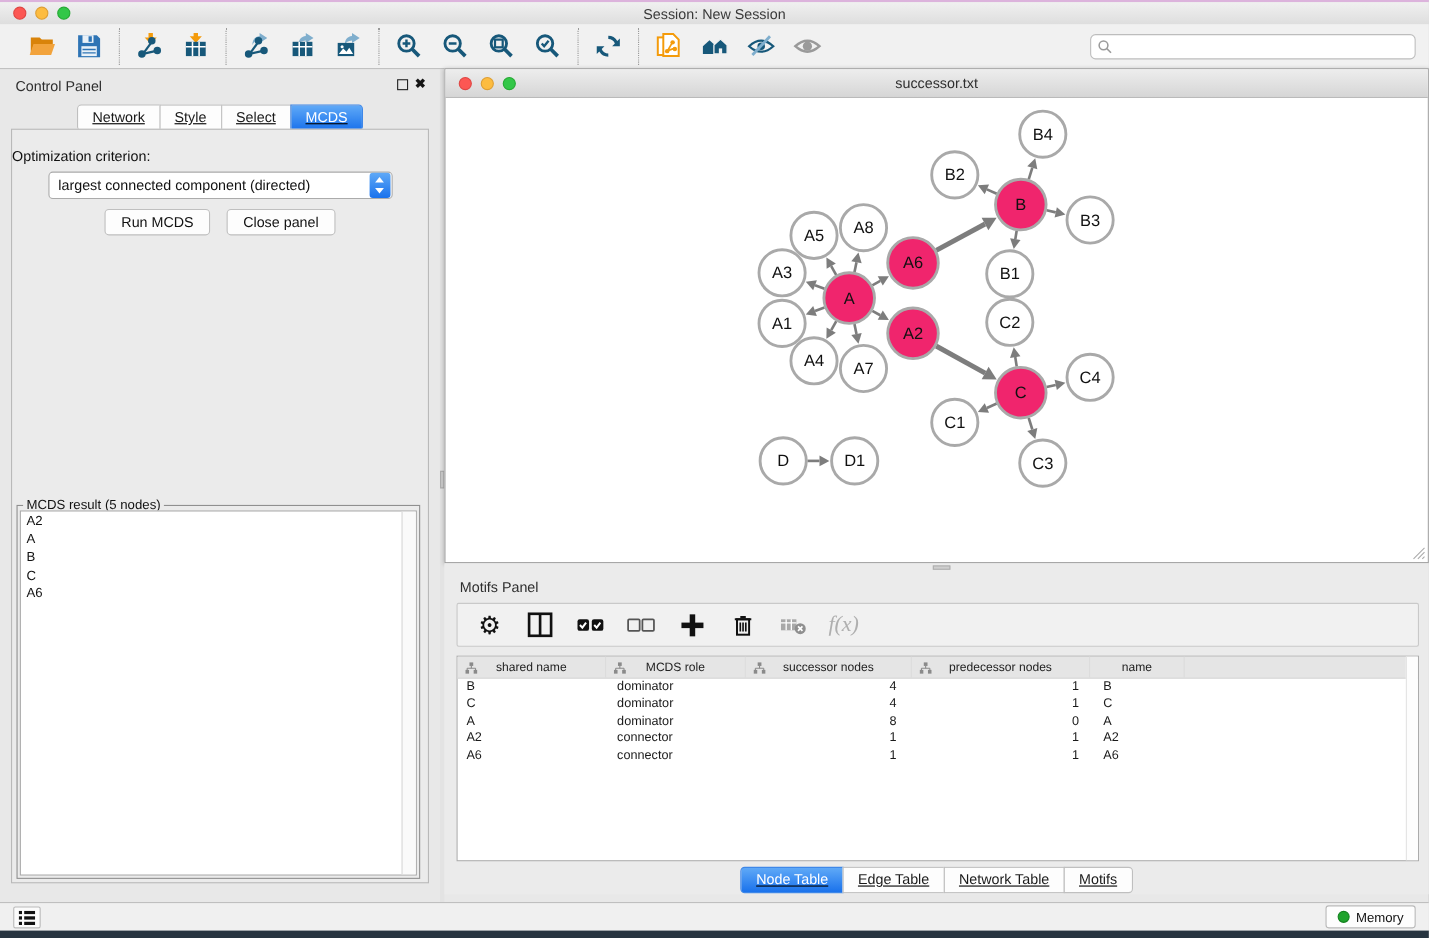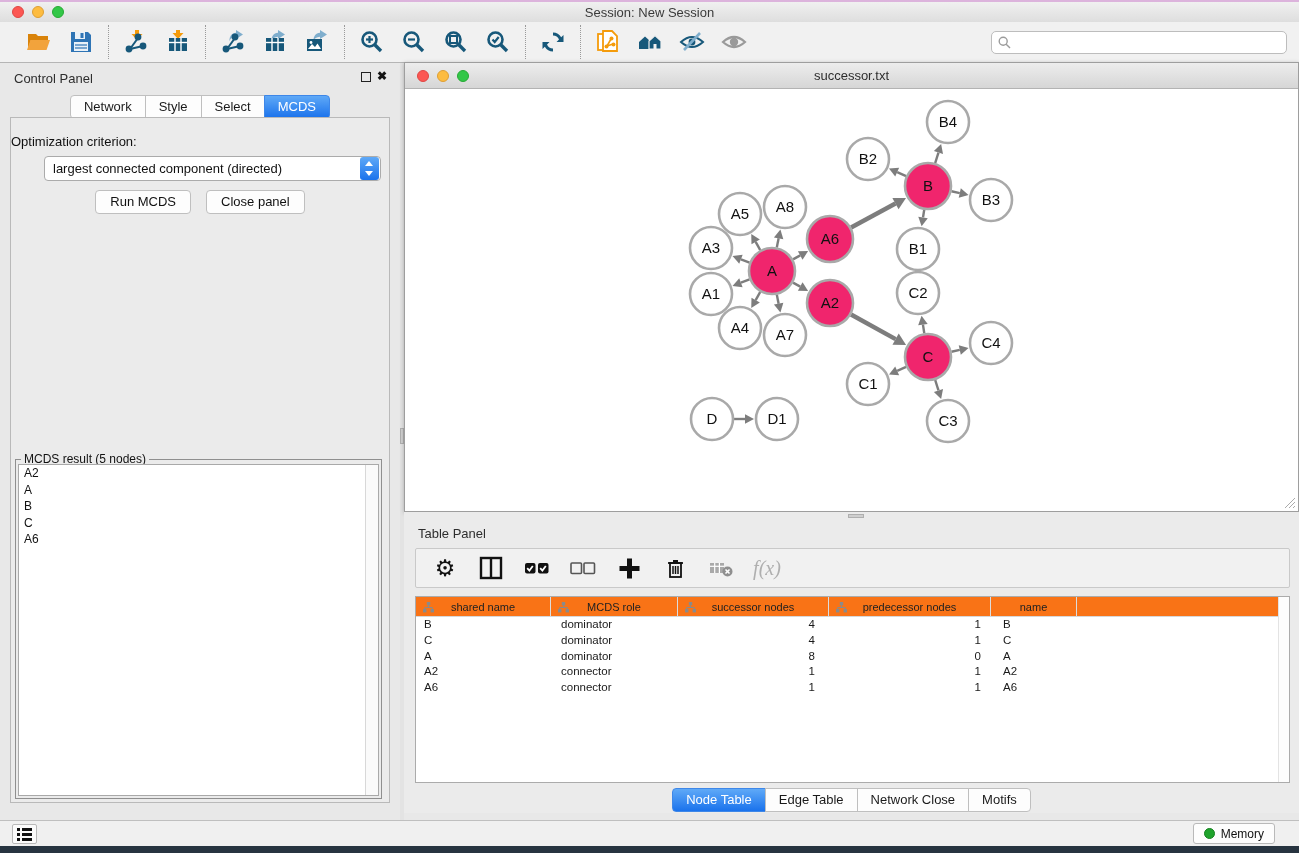--- a/index.html
+++ b/index.html
@@ -27,30 +27,30 @@
   .search-input { width:296px; height:23px; border:1px solid #BDBDBD; border-radius:5px; background:#fff;
                   padding:0 6px 0 24px; font-size:12px; outline:none; }
   .search-glass { position:absolute; left:7px; top:5px; }
 
   
   .control-panel { position:absolute; left:0; top:63px; width:400px; height:757px; background:#E8E8E8;padding-left:45px; }
   .cp-title { position:absolute; left:14px; top:8px; font-size:13px; color:#2E2E2E; }
   .float-btn { position:absolute; top:9px; width:10px; height:10px; border:1.6px solid #222; background:transparent; }
   .close-x { position:absolute; top:6px; font-size:12px; font-weight:bold; color:#141414; }
   .cp-tabs { position:absolute; left:0; right:0; top:32px; display:flex; justify-content:center; }
-  .seg { display:flex; }
+  .seg { display:flex;text-decoration:underline; }
   .seg .tab { font-size:13px; color:#1A1A1A; background:#FDFDFD; border:1px solid #BFBFBF; margin-left:-1px;
               padding:3px 13px 4px; cursor:default; }
   .seg .tab:first-child { border-radius:4px 0 0 4px; margin-left:0; }
   .seg .tab:last-child { border-radius:0 4px 4px 0; }
   .seg .tab.active { background:linear-gradient(#5FA9F7,#1A72EC); border-color:#3E87E8; color:#fff; }
   .cp-content { position:absolute; left:10px; right:10px; top:54px; bottom:17px;
                 border:1px solid #B9B9B9; background:#EBEBEB; }
   .opt-label { position:absolute; left:0; right:0; top:16px; text-align:left; font-size:13px; color:#111; }
-  .select-box { position:absolute; left:33px; top:38px; width:337px; height:25px; background:#fff;
+  .select-box { position:absolute; left:33px; top:38px; width:313px; height:25px; background:#fff;
                 border:1px solid #ABABAB; border-radius:4px; display:flex; align-items:center; }
   .select-value { flex:1; font-size:13px; color:#111; padding-left:8px; white-space:nowrap; overflow:hidden; }
   .select-spin { width:19px; height:23px; margin-right:1px; border-radius:3px;
                  background:linear-gradient(#5FA9F7,#1A72EC); position:relative; }
   .spin-up { position:absolute; left:5px; top:4px; border-left:4.5px solid transparent; border-right:4.5px solid transparent; border-bottom:5px solid #fff; }
   .spin-dn { position:absolute; left:5px; bottom:4px; border-left:4.5px solid transparent; border-right:4.5px solid transparent; border-top:5px solid #fff; }
   .cp-buttons { position:absolute; left:0; right:0; top:72px; display:flex; justify-content:center; gap:15px; }
   .btn { font-size:13px; color:#111; background:#FDFDFD; border:1px solid #BFBFBF; border-radius:4px;
          padding:3px 14px 4px; cursor:default; }
   .result-group { position:absolute; left:4px; right:7px; top:341px; bottom:3px; border:1px solid #8F8F8F; }
@@ -78,35 +78,35 @@
 
   
   .table-panel { position:absolute; left:404px; top:520px; width:895px; height:293px; background:#EBEBEB; }
   .tp-title { position:absolute; left:14px; top:6px; font-size:13px; color:#2E2E2E; }
   .tp-toolbar { position:absolute; left:11px; right:9px; top:28px; height:40px; background:#F1F1F1;
                 border:1px solid #C9C9C9; border-radius:2px; display:flex; align-items:center; gap:16px; padding-left:14px; }
   .tti { width:30px; height:30px; display:flex; align-items:center; justify-content:center; }
   .gear-glyph { font-size:23px; color:#111; line-height:1; }
   .fx-glyph { font-family:"Liberation Serif", serif; font-style:italic; font-size:20px; color:#AFAFAF; }
   .tp-table { position:absolute; left:11px; right:9px; top:76px; height:187px; background:#fff; border:1px solid #ABABAB; }
-  .th-row { display:flex; height:20px; background:#f97316; border-bottom:1px solid #D7D7D7; }
+  .th-row { display:flex; height:20px; background:#e5e5e5; border-bottom:1px solid #D7D7D7; }
   .th-cell { position:relative; border-right:1px solid #DCDCDC; display:flex; align-items:center; justify-content:center;
              font-size:11px; color:#222; }
   .th-icon { position:absolute; left:7px; top:5px; }
   .tb-row { display:flex; height:15.8px; font-size:11.5px; color:#1A1A1A; }
   .tb-cell { white-space:nowrap; overflow:hidden; }
   .tb-scroll { position:absolute; right:0; top:0; bottom:0; width:11px; border-left:1px solid #E3E3E3; background:#FDFDFD; }
   .tp-tabs { position:absolute; left:0; right:0; top:268px; display:flex; justify-content:center; }
 
   
   .statusbar { position:absolute; left:0; top:820px; width:100%; height:26px; background:#F0F0F0;
                border-top:1px solid #BFBFBF; }
   .list-btn { position:absolute; left:12px; top:3px; width:25px; height:20px; background:#FBFBFB;
               border:1px solid #B9B9B9; border-radius:2px; display:flex; align-items:center; justify-content:center; }
-  .memory-btn { position:absolute; right:24px; top:2px; height:21px; background:#FDFDFD; border:1px solid #B9B9B9;
+  .memory-btn { position:absolute; right:12px; top:2px; height:21px; background:#FDFDFD; border:1px solid #B9B9B9;
                 border-radius:3px; display:flex; align-items:center; gap:6px; padding:0 10px; }
   .mem-dot { width:11px; height:11px; border-radius:50%; background:#1FA32C; border:1px solid #14821F; }
   .memory-label { font-size:12px; color:#111; }
   .bottom-strip { position:absolute; left:0; top:846px; width:100%; height:7px; background:#273440; }
 
   svg text { font-family:"Liberation Sans", sans-serif; }
 </style>
 </head>
 <body>
 
@@ -445,21 +445,21 @@
           </g>
       </svg>
     </div>
   </div>
 
   <div class="h-divider">
     <div class="grip-h"></div>
   </div>
 
   <div class="table-panel">
-    <div class="tp-title">Table Panel</div>
+    <div class="tp-title">Motifs Panel</div>
 
     <div class="tp-toolbar" id="tp-toolbar">
         <span class="tti">
           <span class="gear-glyph">⚙</span>
         </span>
         <span class="tti">
           <svg width="26" height="26" viewBox="0 0 26 26">
             <rect x="3" y="3" width="20" height="20" fill="none" stroke="#111" stroke-width="2.4"></rect>
             <line x1="13" y1="3" x2="13" y2="23" stroke="#111" stroke-width="2.4"></line>
           </svg>
@@ -631,21 +631,21 @@
             <div class="tb-cell" style="width: 86px; text-align: left; padding-left: 12px; line-height: 15.8px;">A6</div>
           </div>
         </div>
       <div class="tb-scroll"></div>
     </div>
 
     <div class="tp-tabs">
       <div class="seg" id="tp-tabs-seg">
           <div class="tab active">Node Table</div>
           <div class="tab">Edge Table</div>
-          <div class="tab">Network Close</div>
+          <div class="tab">Network Table</div>
           <div class="tab">Motifs</div>
         </div>
     </div>
   </div>
 
   <div class="statusbar">
     <div class="list-btn">
       <svg width="15" height="13" viewBox="0 0 15 13">
         <g fill="#111">
             <rect x="0" y="0" width="3" height="3"></rect>

